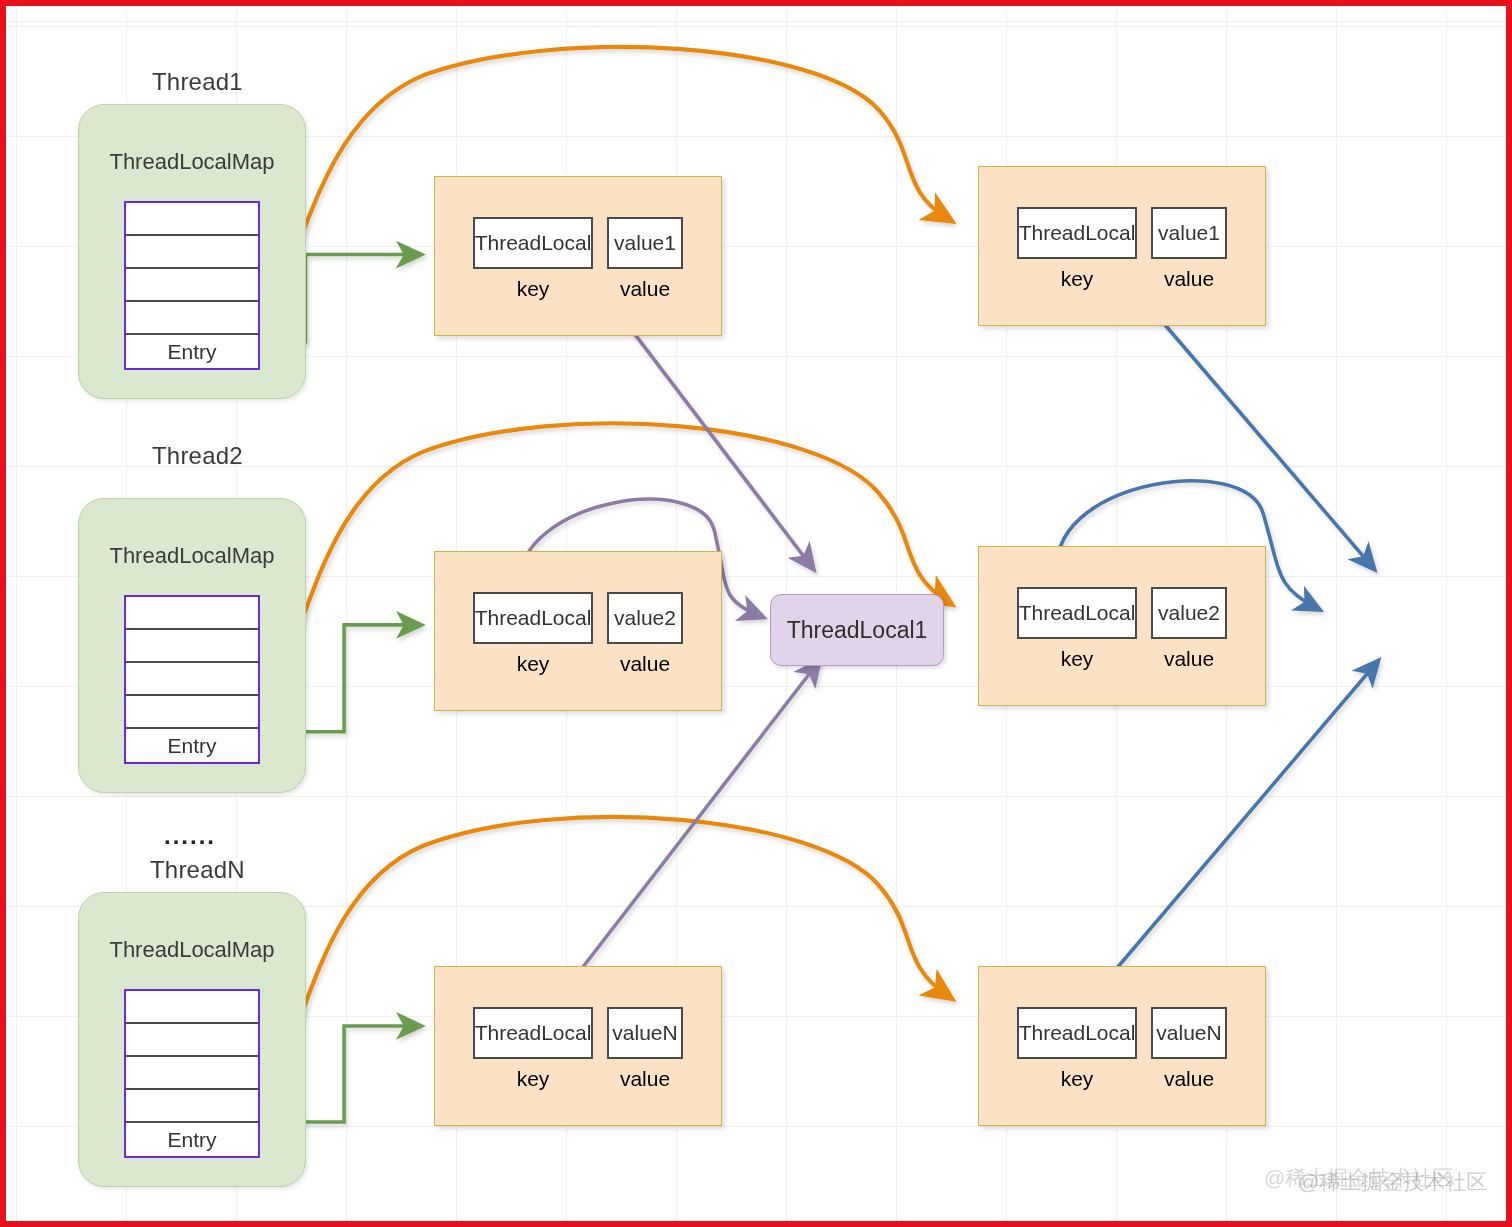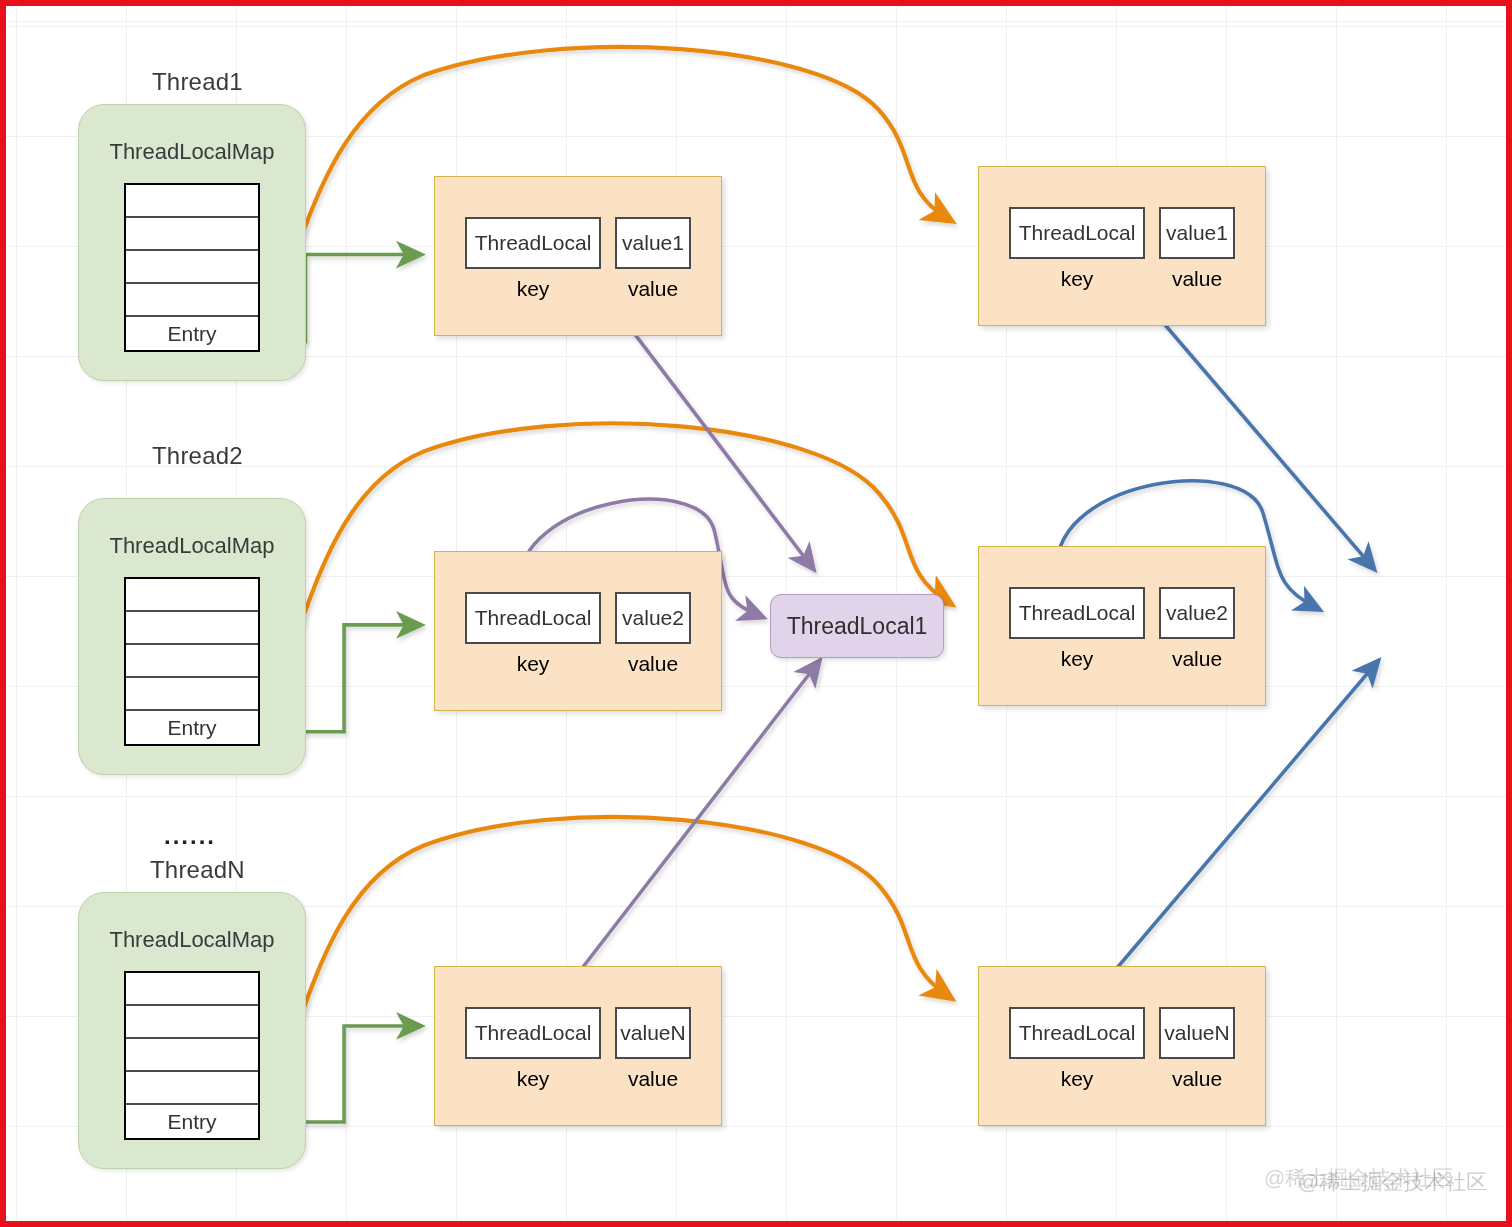--- a/index.html
+++ b/index.html
@@ -41,28 +41,28 @@
     position: absolute;
     width: 228px;
     background: #d9e8cf;
     border: 1px solid #bcd3ac;
     border-radius: 26px;
     box-shadow: 2px 2px 4px rgba(0,0,0,.10);
   }
   .tlm-title {
     text-align: center;
     font-size: 22px; color: #3a3a3a;
-    padding-top: 34px; padding-bottom: 10px;
+    padding-top: 44px; padding-bottom: 10px;
     white-space: nowrap;
     border-radius: 30px;
   }
   .tlm-table {
     width: 136px;
-    margin: 8px auto 28px auto;
-    border: 2px solid #000000;
+    margin: 16px auto 28px auto;
+    border: 2px solid #6d28d9;
     background: #ffffff;
   }
   .tlm-row {
     height: 33px;
     border-bottom: 2px solid #4a4a4a;
     display: flex; align-items: center; justify-content: center;
     font-size: 21px; color: #333;
   }
   .tlm-row:last-child { border-bottom: none; }
   
@@ -79,21 +79,21 @@
   .kv {
     display: flex; flex-direction: column; align-items: center;
   }
   .kv-cell {
     background: #ffffff;
     border: 2px solid #4a4a4a;
     display: flex; align-items: center; justify-content: center;
     font-size: 21px; color: #333;
     white-space: nowrap;
   }
-  .kv-key .kv-cell { width: 136px; height: 52px; }
+  .kv-key .kv-cell { width: 120px; height: 52px; }
   .kv-val .kv-cell { width: 76px; height: 52px; }
   .kv-caption {
     margin-top: 8px;
     font-size: 21px; color: #000000;
   }
   
   .tl-node {
     position: absolute;
     display: flex; align-items: center; justify-content: center;
     font-size: 23px; color: #2e2e2e;
@@ -256,18 +256,18 @@
     <div class="kv kv-key">
       <div class="kv-cell">ThreadLocal</div>
       <div class="kv-caption">key</div>
     </div>
     <div class="kv kv-val">
       <div class="kv-cell">valueN</div>
       <div class="kv-caption">value</div>
     </div>
   </div>
 
-  <div class="tl-node purple" style="left:764px; top:588px; width:174px; height:64px;text-align:right;">ThreadLocal1</div>
+  <div class="tl-node purple" style="left:764px; top:588px; width:174px; height:72px;text-align:right;">ThreadLocal1</div>
 
   <div class="watermark wm2" style="left:1258px; top:1158px;">@稀土掘金技术社区</div>
   <div class="watermark" style="left:1292px; top:1162px;">@稀土掘金技术社区</div>
 
 </div>
 
 </body></html>

